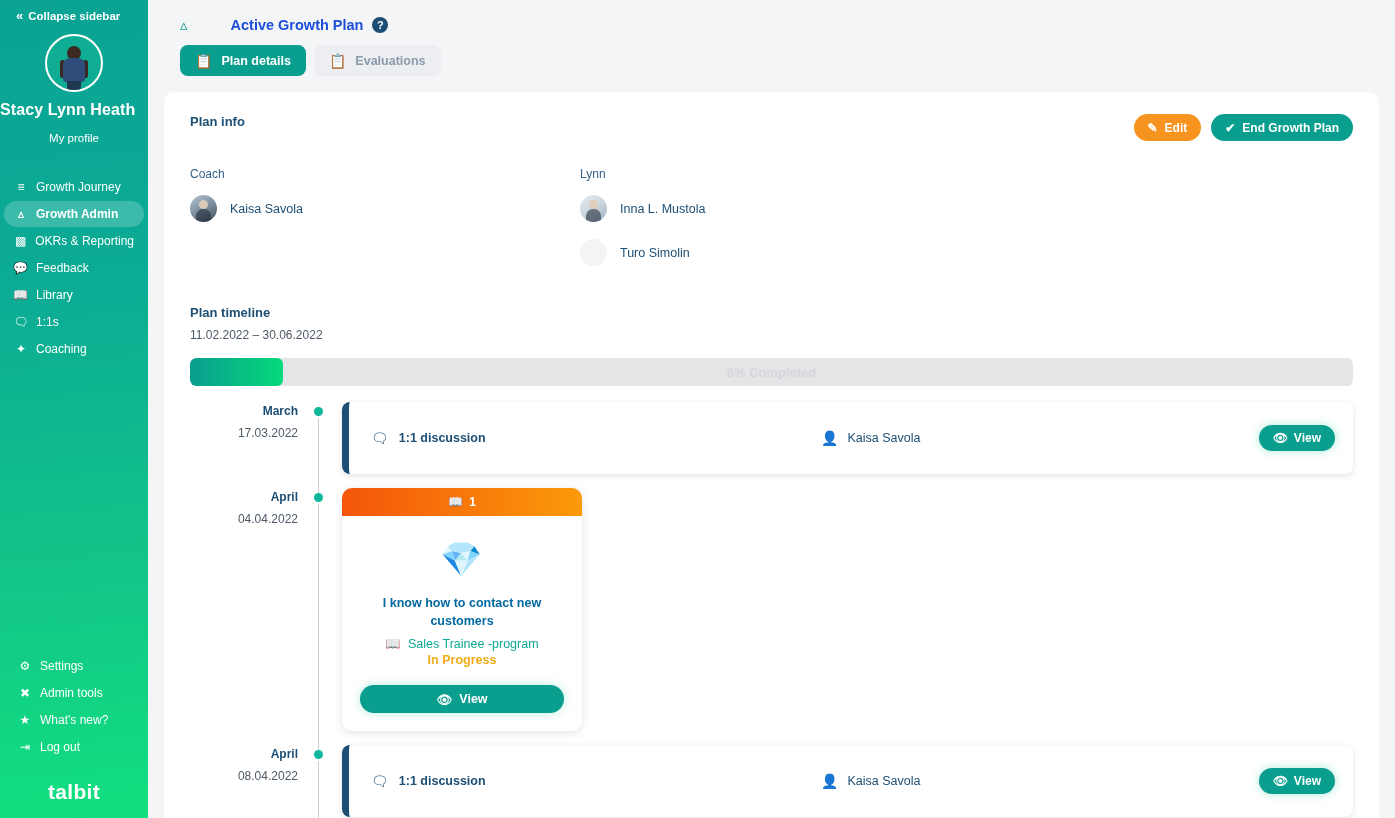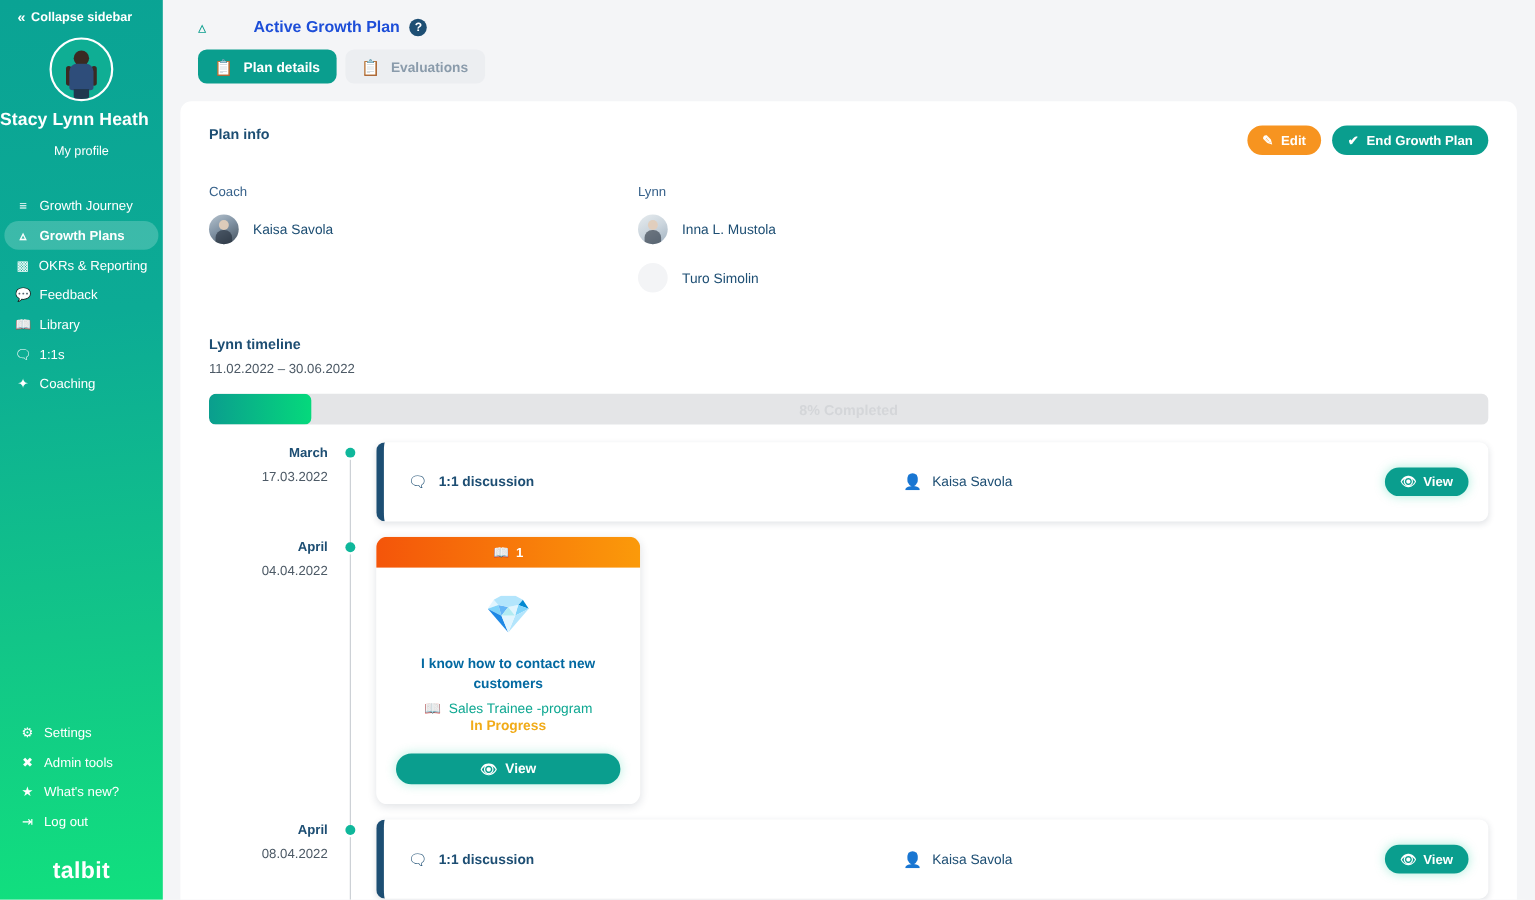--- a/index.html
+++ b/index.html
@@ -205,21 +205,21 @@
     <div class="user-name">Stacy Lynn Heath</div>
     <div class="my-profile">My profile</div>
 
     <nav class="nav">
       <div class="nav-item">
         <span class="nav-ico">≡</span>
         <span>Growth Journey</span>
       </div>
       <div class="nav-item active">
         <span class="nav-ico">▵</span>
-        <span>Growth Plans</span>
+        <span>Growth Admin</span>
       </div>
       <div class="nav-item">
         <span class="nav-ico">▩</span>
         <span>OKRs &amp; Reporting</span>
       </div>
       <div class="nav-item">
         <span class="nav-ico">💬</span>
         <span>Feedback</span>
       </div>
       <div class="nav-item">
@@ -312,21 +312,21 @@
               </span>
             <span class="p-name">Inna L. Mustola</span>
           </div>
           <div class="person">
             <span class="p-avatar ghost"></span>
             <span class="p-name">Turo Simolin</span>
           </div>
         </div>
       </div>
 
-      <div class="timeline-title">Lynn timeline</div>
+      <div class="timeline-title">Plan timeline</div>
       <div class="timeline-dates">11.02.2022 – 30.06.2022</div>
 
       <div class="progress-wrap">
         <div class="progress-fill" id="pfill" style="width: 8%;"></div>
         <div class="progress-label">8% Completed</div>
       </div>
 
       <div class="tl">
 
         <div class="tl-row">

